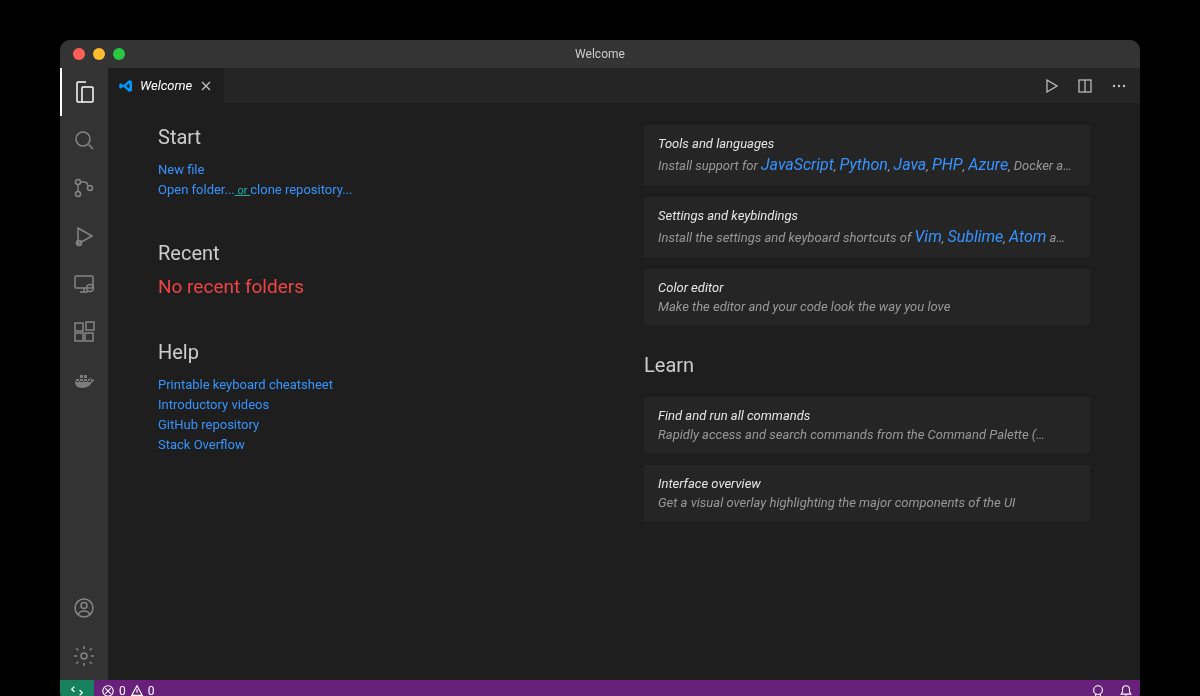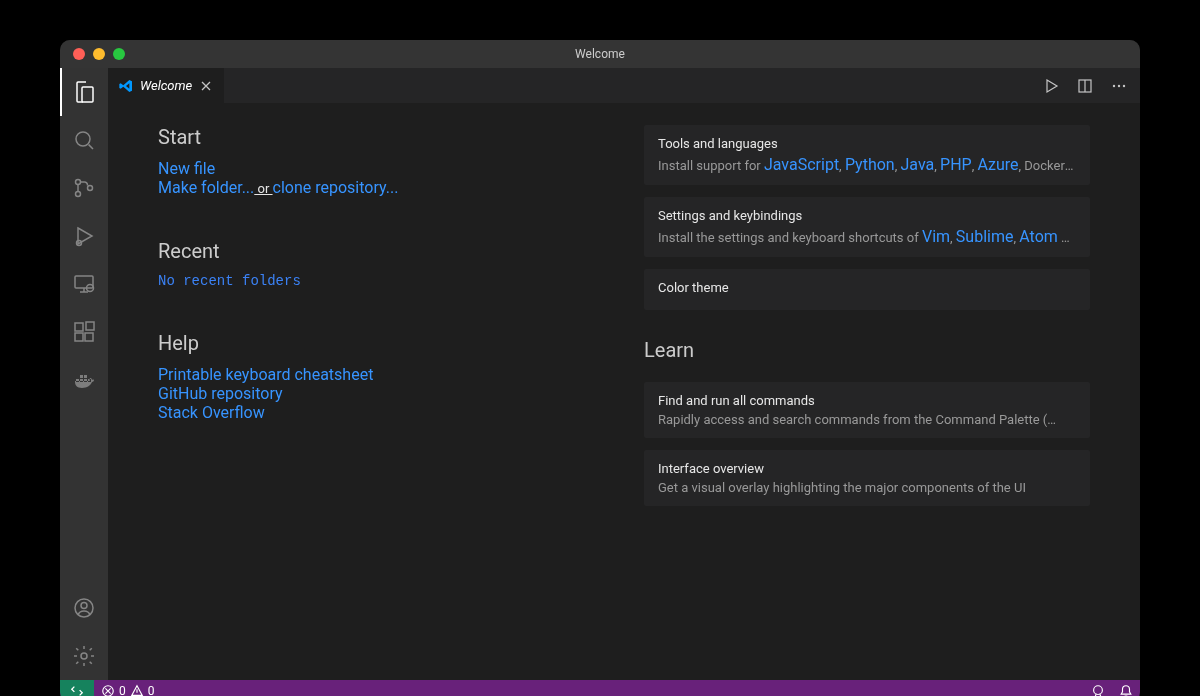--- a/index.html
+++ b/index.html
@@ -24,24 +24,24 @@
 .tab-icon{color:#0098ff;width:16px;height:16px;display:flex;align-items:center;justify-content:center;}
 .tab-icon svg{width:16px;height:16px;}
 .tab-close{color:#c5c5c5;width:16px;height:16px;display:flex;align-items:center;justify-content:center;font-style:normal;}
 .tab-actions{margin-left:auto;display:flex;align-items:center;gap:16px;padding-right:12px;}
 .tab-actions .ta{color:#c5c5c5;width:18px;height:18px;display:flex;align-items:center;justify-content:center;cursor:pointer;}
 .tab-actions svg{width:16px;height:16px;}
 .content{flex:1;padding:22px 50px 10px 50px;display:flex;gap:40px;color:#ccc;overflow:hidden;}
 .col{flex:1;min-width:0;}
 .section{margin-bottom:42px;}
 .section h2{font-size:20px;font-weight:400;color:#ccc;margin-bottom:10px;}
-.link{color:#3794ff;font-size:16px;line-height:19px;cursor:pointer;}
-.muted{color:#e5e5e5;font-size:13px;text-decoration:underline;}
-.empty{color:#3b82f6;font-size:14px;font-family:Liberation Mono, monospace;}
-.card{background:#252526;border-radius:2px;padding:11px 14px;margin-bottom:12px;cursor:pointer;}
+.link{color:#3794ff;font-size:13px;line-height:19px;cursor:pointer;}
+.muted{color:#14b8a6;font-size:11px;text-decoration:underline;}
+.empty{color:#ef4444;font-size:19px;}
+.card{background:#252526;border-radius:2px;padding:11px 14px;margin-bottom:12px;cursor:pointer;font-style:italic;}
 .card-title{color:#e7e7e7;font-size:13px;margin-bottom:4px;}
 .card-desc{color:#999;font-size:13px;white-space:nowrap;overflow:hidden;text-overflow:ellipsis;}
 .card-desc .link{font-size:16px;}
 .statusbar{height:22px;background:#68217a;display:flex;align-items:center;color:#fff;font-size:12px;flex-shrink:0;}
 .sb-remote{width:34px;height:22px;background:#16825d;display:flex;align-items:center;justify-content:center;}
 .sb-remote svg{width:14px;height:14px;}
 .sb-item{display:flex;align-items:center;gap:4px;padding:0 7px;cursor:pointer;height:22px;}
 .sb-item svg{width:14px;height:14px;}
 .sb-right{margin-left:auto;display:flex;}
 </style>
@@ -159,52 +159,54 @@
             </span>
         </div>
       </div>
 
       <div class="content">
         <div class="col">
           <div class="section">
             <h2>Start</h2>
             <div><span class="link">New file</span></div>
             <div>
-              <span class="link">Make folder...</span><span class="muted"> or </span><span class="link">clone repository...</span>
+              <span class="link">Open folder...</span><span class="muted"> or </span><span class="link">clone repository...</span>
             </div>
           </div>
 
           <div class="section">
             <h2>Recent</h2>
             <div class="empty">No recent folders</div>
           </div>
 
           <div class="section">
             <h2>Help</h2>
             <div><span class="link">Printable keyboard cheatsheet</span></div>
+            <div><span class="link">Introductory videos</span></div>
             <div><span class="link">GitHub repository</span></div>
             <div><span class="link">Stack Overflow</span></div>
           </div>
         </div>
 
         <div class="col">
           <div class="card">
             <div class="card-title">Tools and languages</div>
             <div class="card-desc">
               <span>Install support for </span><span class="link">JavaScript</span>, <span class="link">Python</span>, <span class="link">Java</span>, <span class="link">PHP</span>, <span class="link">Azure</span><span>, Docker an…</span>
             </div>
           </div>
           <div class="card">
             <div class="card-title">Settings and keybindings</div>
             <div class="card-desc">
               <span>Install the settings and keyboard shortcuts of </span><span class="link">Vim</span>, <span class="link">Sublime</span>, <span class="link">Atom</span><span> a…</span>
             </div>
           </div>
           <div class="card">
-            <div class="card-title">Color theme</div>
+            <div class="card-title">Color editor</div>
+            <div class="card-desc">Make the editor and your code look the way you love</div>
           </div>
 
           <div class="section" style="margin-top:28px;margin-bottom:20px">
             <h2>Learn</h2>
           </div>
           <div class="card">
             <div class="card-title">Find and run all commands</div>
             <div class="card-desc">Rapidly access and search commands from the Command Palette (…</div>
           </div>
           <div class="card">

